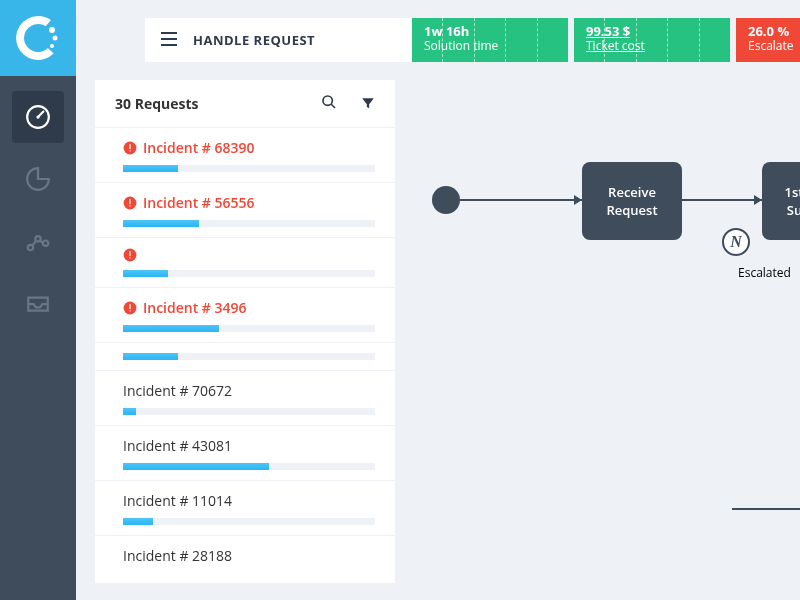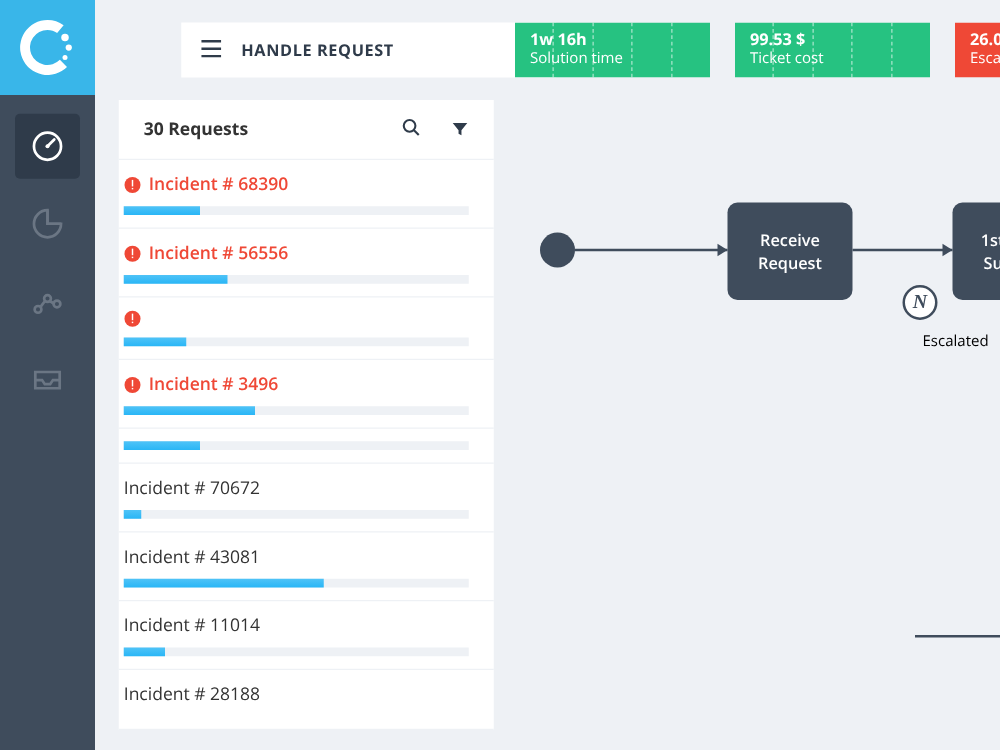--- a/index.html
+++ b/index.html
@@ -15,29 +15,29 @@
 
 .header-panel { position: absolute; left: 113px; top: 18px; width: 300px; height: 44px; background: #fff; display: flex; align-items: center; padding: 0 16px; margin-left: 32px; }
 .menu-icon { margin-right: 16px; cursor: pointer; }
 .header-title { font-size: 13px; font-weight: 700; letter-spacing: .5px; color: #2f3b4a; }
 
 .list-panel { position: absolute; left: 95px; top: 80px; width: 300px; background: #fff; }
 .list-header { height: 48px; display: flex; align-items: center; justify-content: space-between; padding: 0 20px; border-bottom: 1px solid #eef1f5; }
 .list-count { font-size: 14px; font-weight: 700; color: #333; }
 .list-actions { display: flex; gap: 24px; }
 .list-actions .ic { cursor: pointer; }
-.item { padding: 10px 20px 10px 4px; border-bottom: 1px solid #eef1f5; }
+.item { padding: 10px 20px 10px 28px; border-bottom: 1px solid #eef1f5; }
 .item-title { font-size: 14px; color: #333; display: flex; align-items: center; gap: 6px; margin-bottom: 8px; }
 .item-title.alert { color: #ef4836; font-weight: 600; }
 .item-title .warn { width: 14px; height: 14px; }
 .bar { width: 100%; height: 7px; background: #eef1f5; position: relative; }
 .bar-fill { position: absolute; left: 0; top: 0; bottom: 0; background: linear-gradient(#4fc3f7,#29b6f6); }
 
 .kpis { position: absolute; left: 412px; top: 18px; right: 0; height: 44px; overflow: hidden; white-space: nowrap; }
-.kpi { display: inline-block; vertical-align: top; height: 44px; position: relative; color: #fff; padding: 6px 12px 0 12px; margin-right: 20px; }
+.kpi { display: inline-block; vertical-align: top; height: 44px; position: relative; color: #fff; padding: 6px 12px 0 12px; margin-right: 6px; }
 .kpi-main { position: relative; z-index: 2; }
 .kpi-value { font-size: 13px; font-weight: 700; line-height: 15px; }
 .kpi-label { font-size: 12px; line-height: 14px; }
 .kpi-segs { position: absolute; left: 0; right: 0; top: 0; bottom: 0; display: flex; z-index: 0; }
 .kpi-seg { flex: 1; border-right: 1px dashed rgba(255,255,255,.6); }
 .kpi-seg:last-child { border-right: none; }
 
 .flow { position: absolute; left: 412px; top: 144px; right: 0; height: 400px; }
 .start-dot { position: absolute; width: 28px; height: 28px; border-radius: 50%; background: #3f4c5c; }
 .node { position: absolute; background: #3f4c5c; color: #fff; border-radius: 8px; display: flex; align-items: center; justify-content: center; font-size: 13px; font-weight: 600; text-align: center; padding: 8px; }
@@ -206,21 +206,21 @@
 
 <div class="kpis" id="kpis"><div class="kpi" style="width: 156px;"><div class="kpi-segs" style="background: rgb(38, 194, 129);">
         <div class="kpi-seg"></div>
         <div class="kpi-seg"></div>
         <div class="kpi-seg"></div>
         <div class="kpi-seg"></div>
         <div class="kpi-seg"></div>
       </div><div class="kpi-main">
         <div class="kpi-value">1w 16h</div>
         <div class="kpi-label">Solution time</div>
-      </div></div><div class="kpi" style="width: 156px;"><div class="kpi-segs" style="background: rgb(38, 194, 129);">
+      </div></div><div class="kpi" style="width: 156px; text-decoration: underline;"><div class="kpi-segs" style="background: rgb(38, 194, 129);">
         <div class="kpi-seg"></div>
         <div class="kpi-seg"></div>
         <div class="kpi-seg"></div>
         <div class="kpi-seg"></div>
         <div class="kpi-seg"></div>
       </div><div class="kpi-main">
         <div class="kpi-value">99.53 $</div>
         <div class="kpi-label">Ticket cost</div>
       </div></div><div class="kpi" style="width: 156px;"><div class="kpi-segs" style="background: rgb(239, 72, 54);">
         <div class="kpi-seg"></div>

